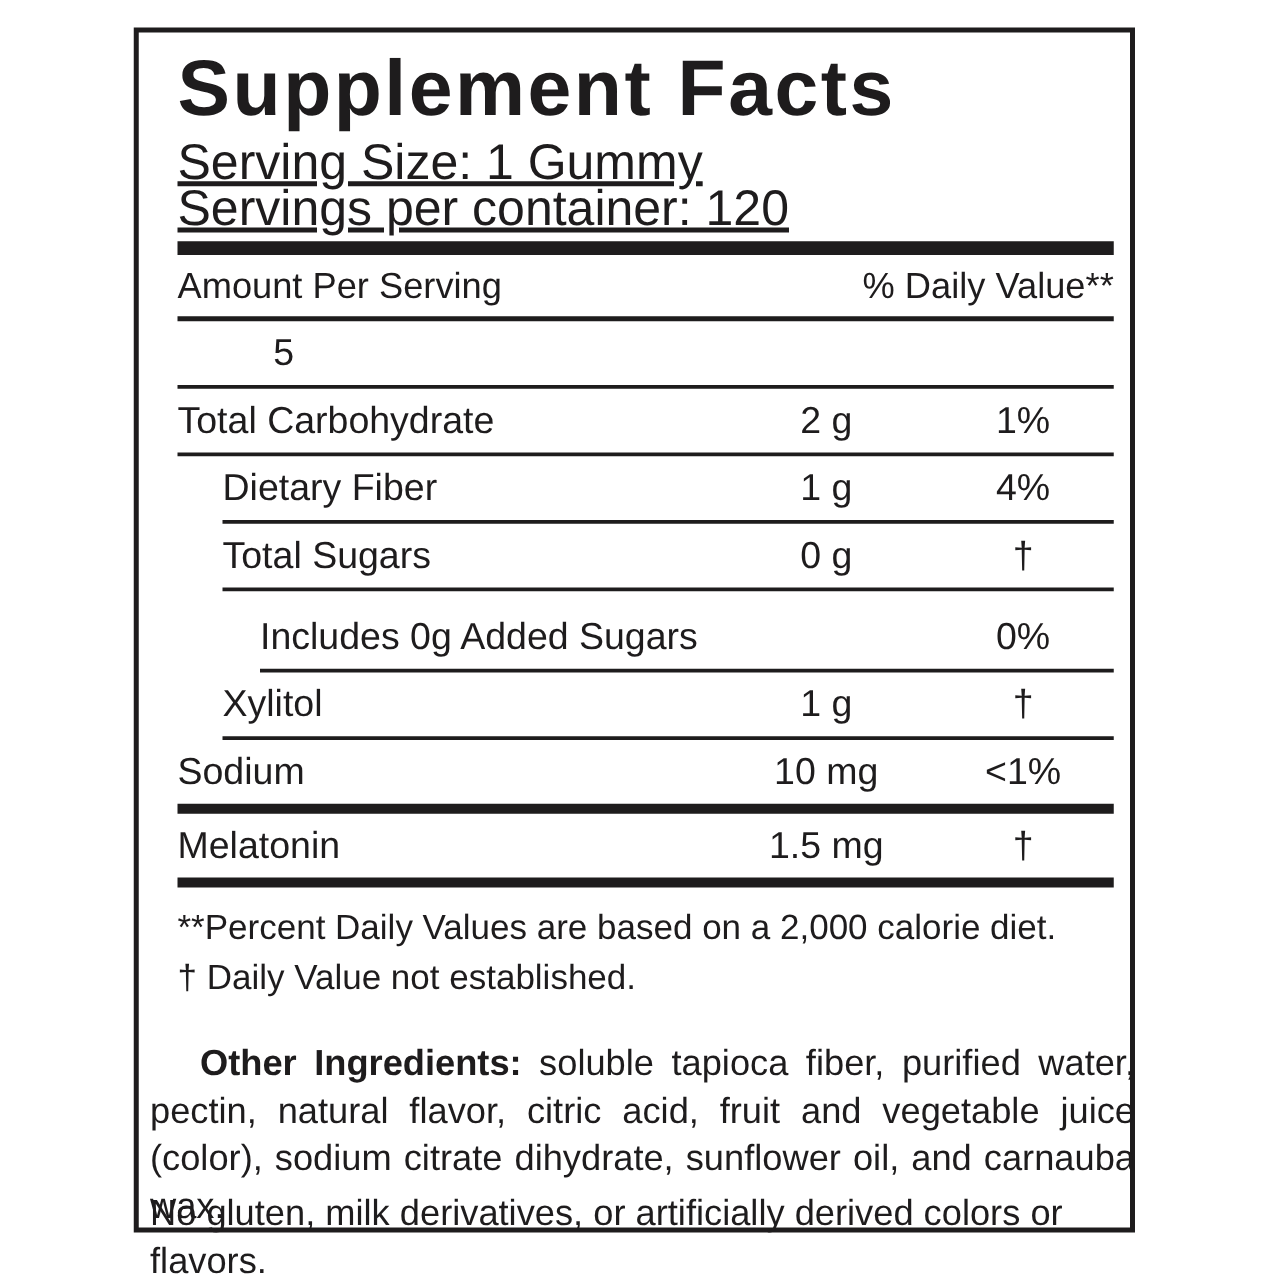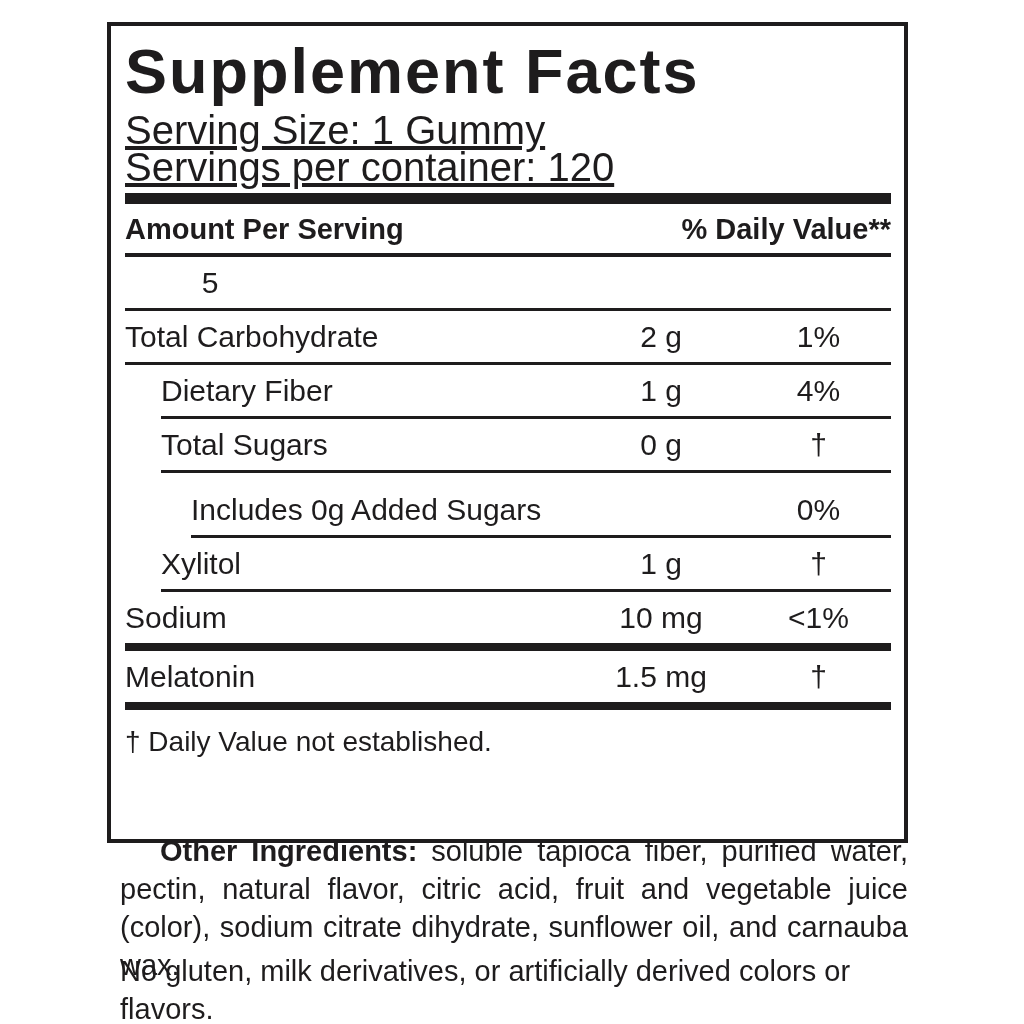--- a/index.html
+++ b/index.html
@@ -2,33 +2,33 @@
 <html><head>
 <meta charset="utf-8">
 <style>
   * { margin:0; padding:0; box-sizing:border-box; }
   html,body { background:#fff; }
   .page {
     position:relative; width:1024px; height:1024px; background:#fff;
     font-family:"Liberation Sans", sans-serif; color:#1e1c1d;
   }
   .facts-box {
-    position:absolute; left:107px; top:22px; width:801px; height:821px;
-    border:4px solid #1e1c1d; background:#fff; padding:4px 13px 6px 14px;
+    position:absolute; left:107px; top:22px; width:801px; height:964px;
+    border:4px solid #1e1c1d; background:#fff; padding:4px 13px 6px 31px;
   }
   .title {
     font-size:63px; font-weight:bold; letter-spacing:2px; line-height:82px;
     white-space:nowrap;
   }
   .serving-line { font-size:40px; line-height:37px; font-weight:300;text-decoration:underline; }
   .bar-lg { height:11px; background:#1e1c1d; margin-top:7px; }
   .bar-sm { height:8px; background:#1e1c1d; }
   .table-header {
     display:flex; justify-content:space-between; align-items:flex-end;
-    font-weight:bold; font-size:29px; padding:9px 0 7px 0;
+    font-weight:normal; font-size:29px; padding:9px 0 7px 0;
     border-bottom:4px solid #1e1c1d;
   }
   .row {
     display:flex; align-items:center; min-height:54px; font-size:30px;
     font-weight:300; border-bottom:3px solid #1e1c1d;
   }
   .row.no-border { border-bottom:none; min-height:51px; }
   .row .name   { flex:1 1 auto; white-space:nowrap; }
   .row .amount { flex:0 0 170px; text-align:center; white-space:nowrap; }
   .row .dv     { flex:0 0 145px; text-align:center; white-space:nowrap; }
@@ -104,20 +104,21 @@
         <div class="bar-sm"></div>
         <div class="row no-border">
           <div class="name">Melatonin</div>
           <div class="amount">1.5 mg</div>
           <div class="dv">†</div>
         </div>
         <div class="bar-sm"></div>
       </div>
 
     <div class="footnotes">
+      <div>**Percent Daily Values are based on a 2,000 calorie diet.</div>
       <div>† Daily Value not established.</div>
     </div>
 
   </div>
 
   <p class="other-ingredients"><strong>Other Ingredients:</strong> <span>soluble tapioca fiber, purified water, pectin, natural flavor, citric acid, fruit and vegetable juice (color), sodium citrate dihydrate, sunflower oil, and carnauba wax.</span></p>
 
   <div class="claims">
     <div>No gluten, milk derivatives, or artificially derived colors or flavors.</div>
 

